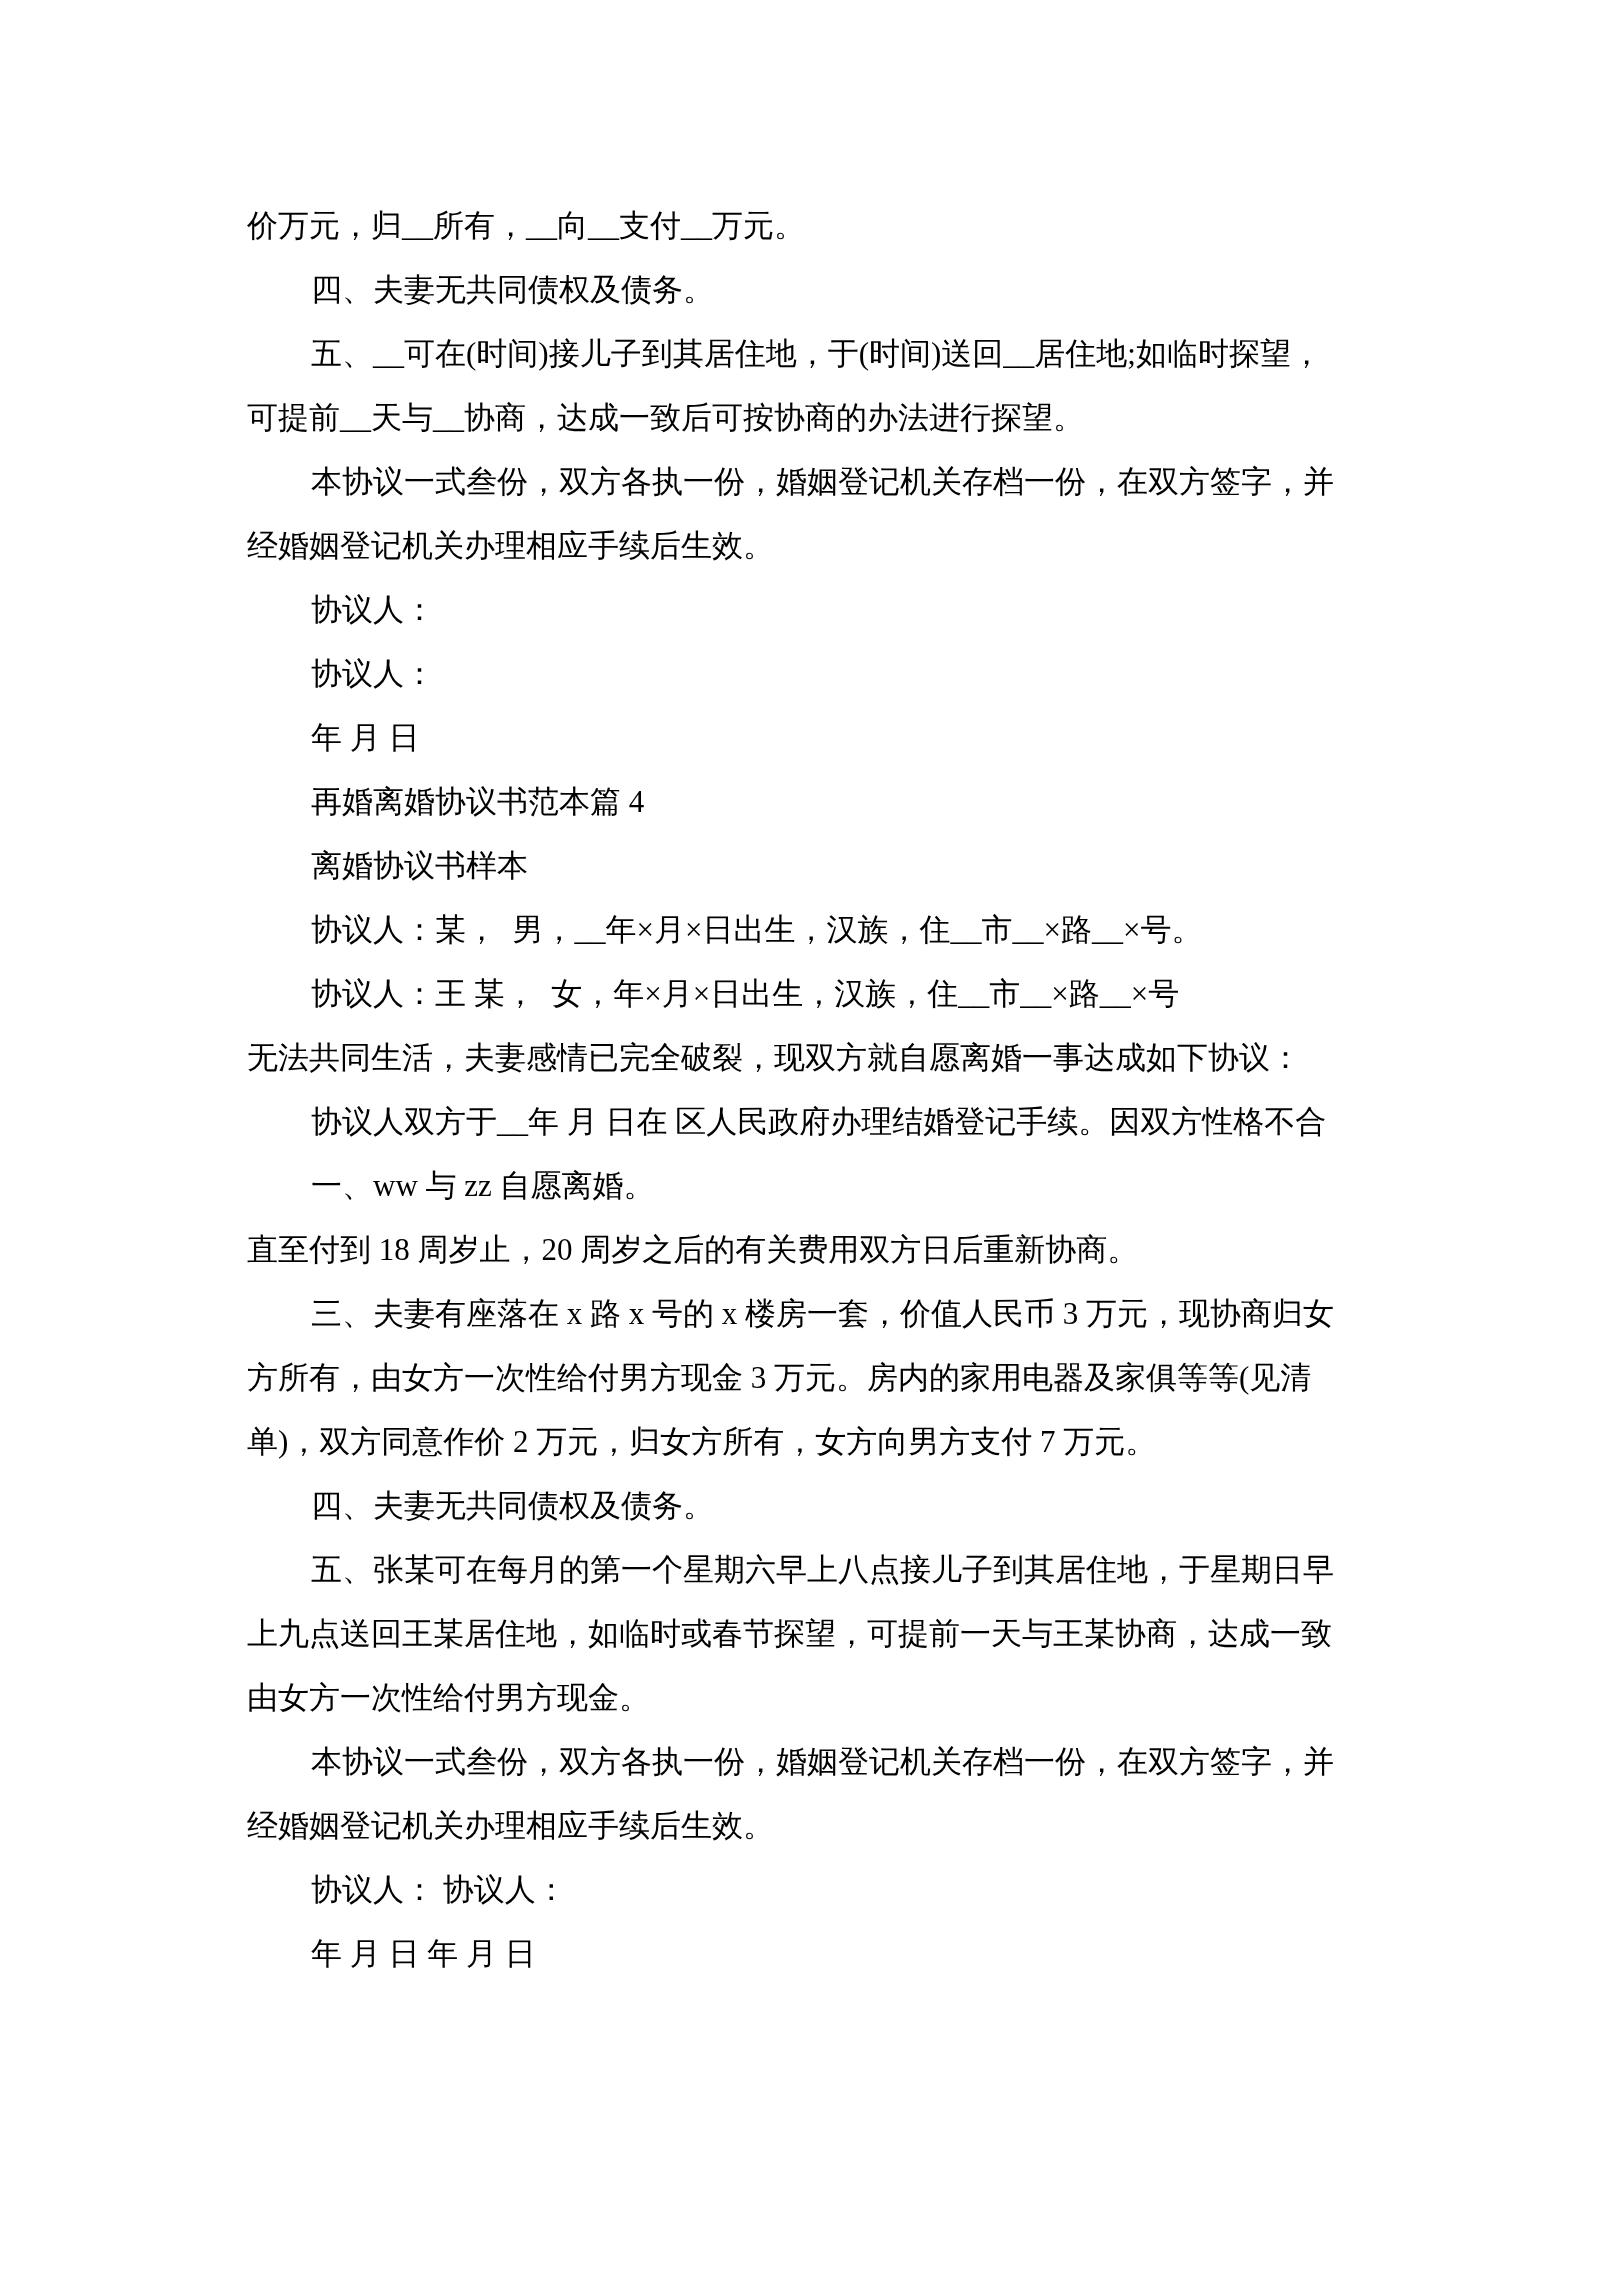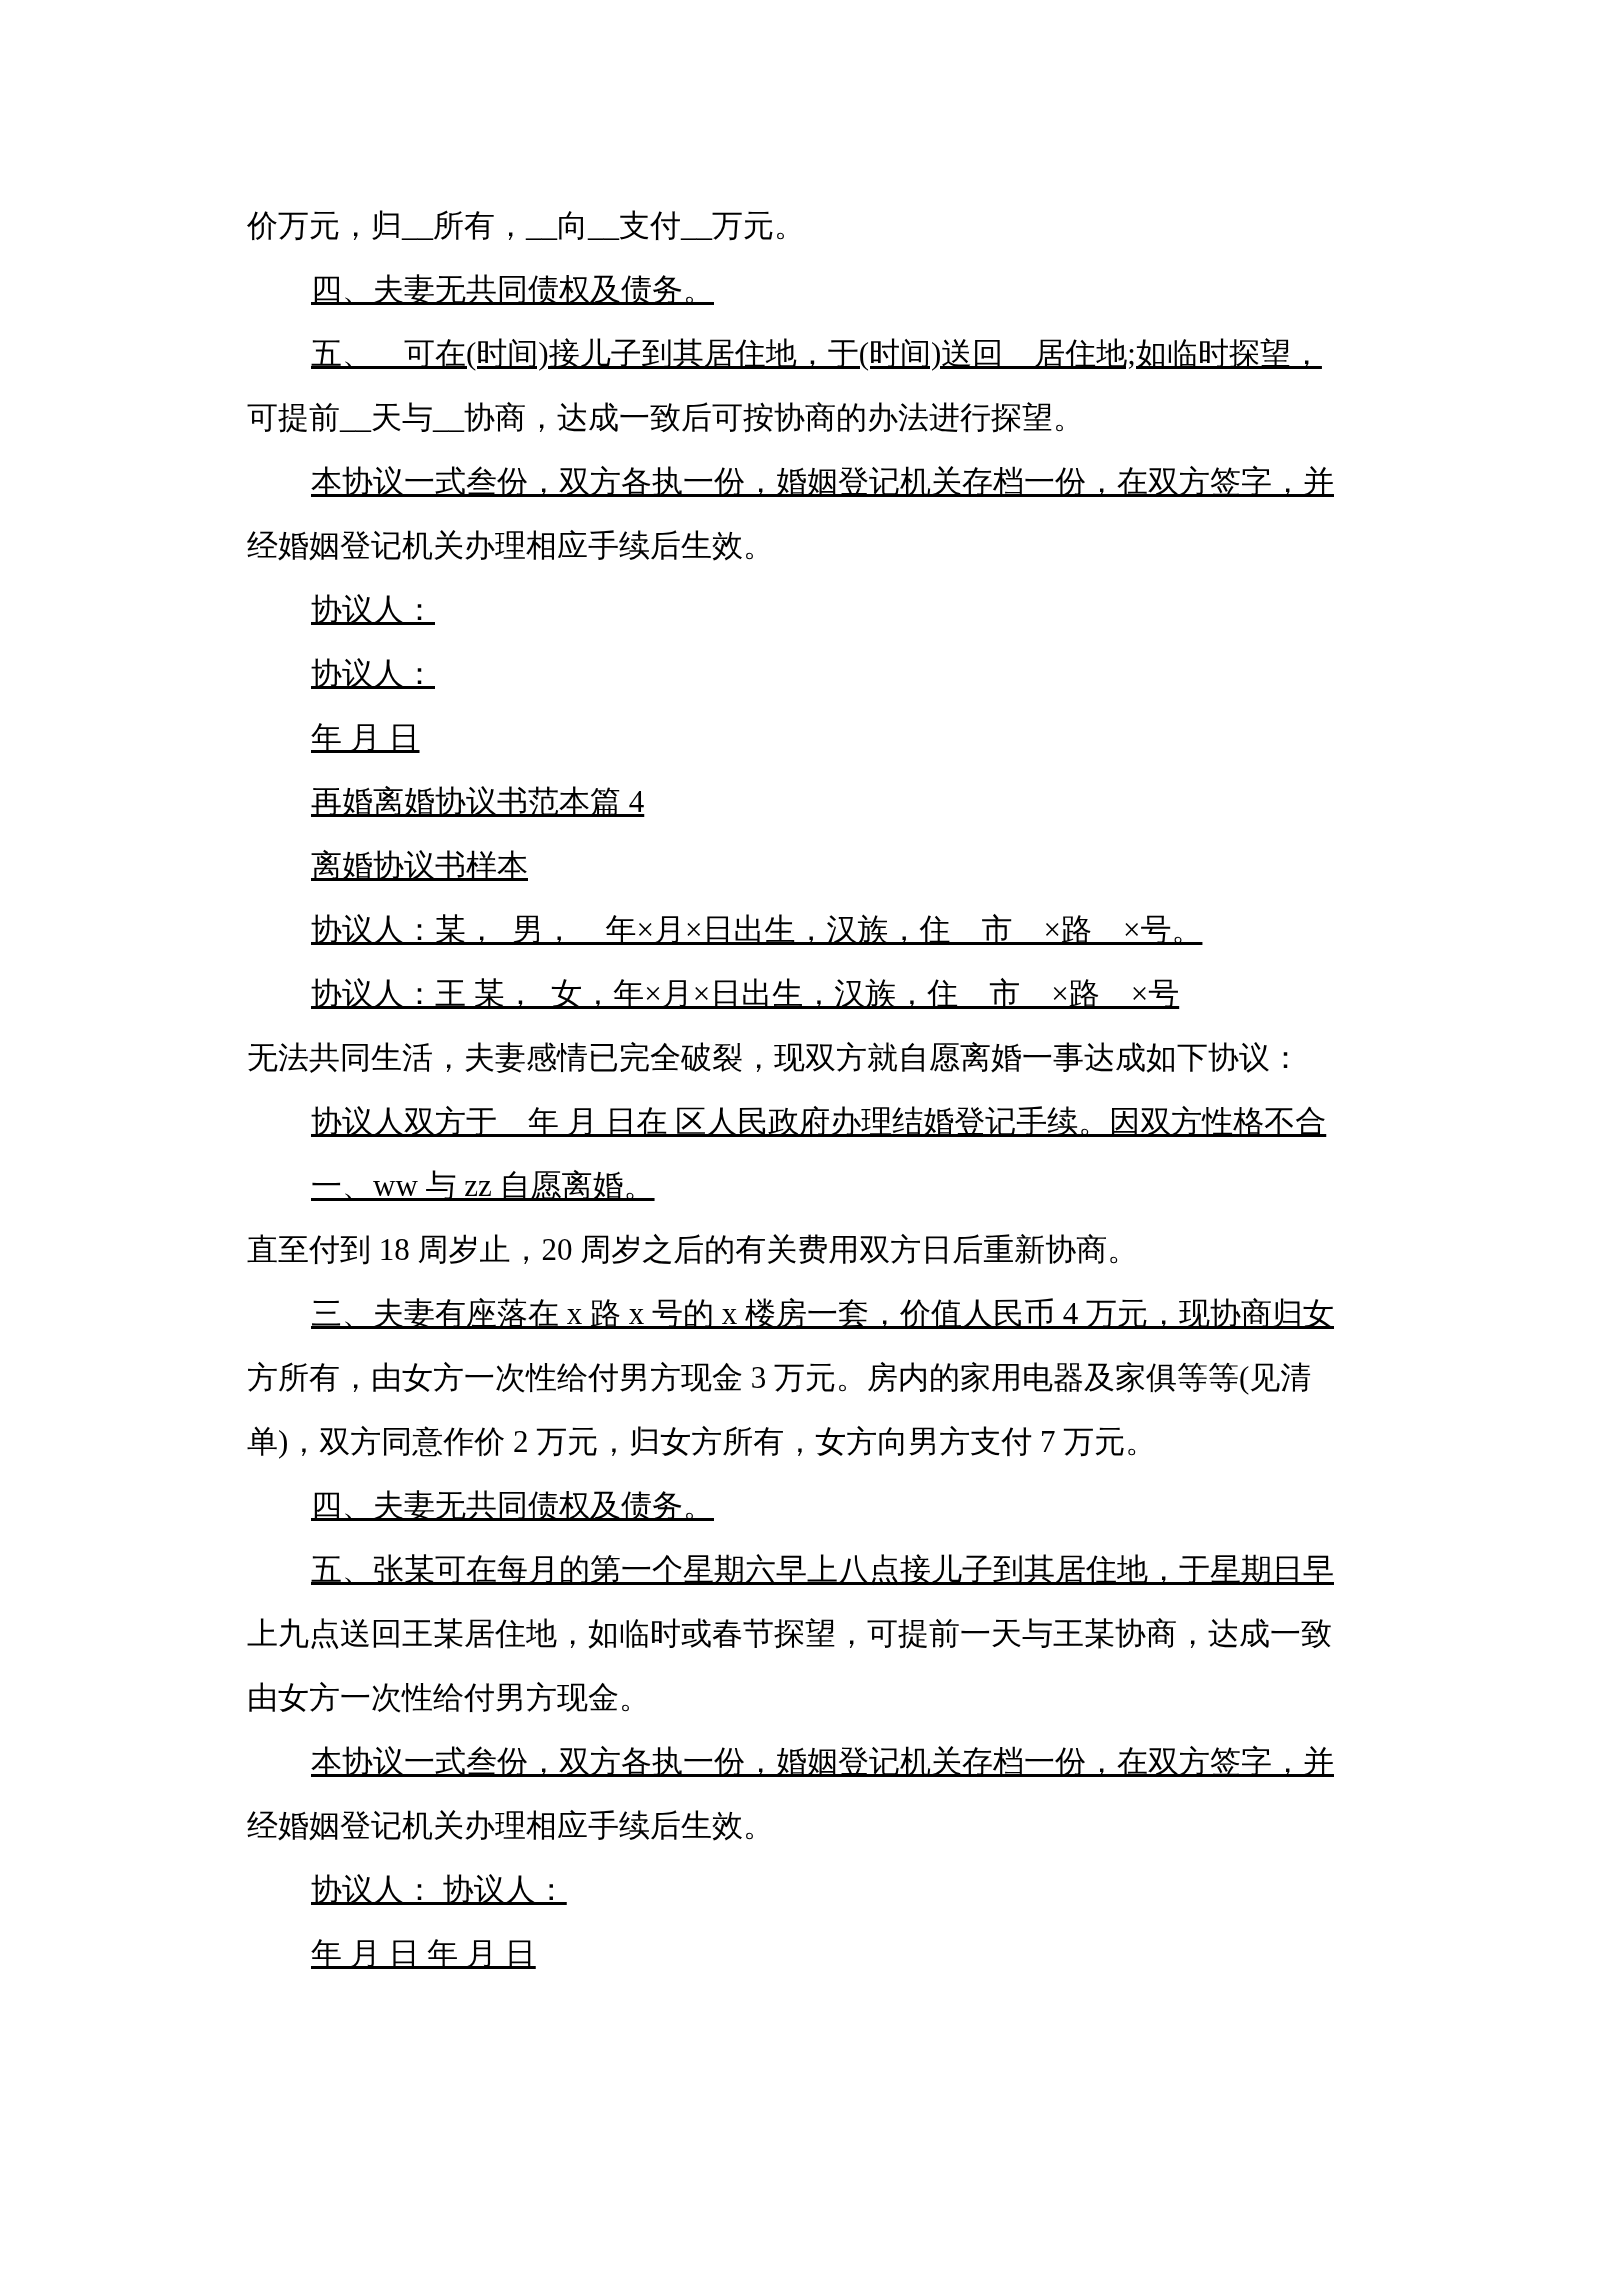--- a/index.html
+++ b/index.html
@@ -29,21 +29,20 @@
   }
   .line {
     font-family: "Liberation Serif", "DejaVu Serif", serif;
     font-size: 31px;
     line-height: 64px;
     color: #000000;
     white-space: pre;
   }
   .line.indent {
     text-indent: 64px;
-    text-decoration: underline;
   }
 </style>
 </head>
 <body>
 
 <div class="page">
   <div class="doc">
     <div class="line">价万元，归__所有，__向__支付__万元。</div>
     <div class="line indent">四、夫妻无共同债权及债务。</div>
     <div class="line indent">五、__可在(时间)接儿子到其居住地，于(时间)送回__居住地;如临时探望，</div>
@@ -54,21 +53,21 @@
     <div class="line indent">协议人：</div>
     <div class="line indent">年 月 日</div>
     <div class="line indent">再婚离婚协议书范本篇 4</div>
     <div class="line indent">离婚协议书样本</div>
     <div class="line indent">协议人：某，  男，__年×月×日出生，汉族，住__市__×路__×号。</div>
     <div class="line indent">协议人：王 某，  女，年×月×日出生，汉族，住__市__×路__×号</div>
     <div class="line">无法共同生活，夫妻感情已完全破裂，现双方就自愿离婚一事达成如下协议：</div>
     <div class="line indent">协议人双方于__年 月 日在 区人民政府办理结婚登记手续。因双方性格不合</div>
     <div class="line indent">一、ww 与 zz 自愿离婚。</div>
     <div class="line">直至付到 18 周岁止，20 周岁之后的有关费用双方日后重新协商。</div>
-    <div class="line indent">三、夫妻有座落在 x 路 x 号的 x 楼房一套，价值人民币 4 万元，现协商归女</div>
+    <div class="line indent">三、夫妻有座落在 x 路 x 号的 x 楼房一套，价值人民币 3 万元，现协商归女</div>
     <div class="line">方所有，由女方一次性给付男方现金 3 万元。房内的家用电器及家俱等等(见清</div>
     <div class="line">单)，双方同意作价 2 万元，归女方所有，女方向男方支付 7 万元。</div>
     <div class="line indent">四、夫妻无共同债权及债务。</div>
     <div class="line indent">五、张某可在每月的第一个星期六早上八点接儿子到其居住地，于星期日早</div>
     <div class="line">上九点送回王某居住地，如临时或春节探望，可提前一天与王某协商，达成一致</div>
     <div class="line">由女方一次性给付男方现金。</div>
     <div class="line indent">本协议一式叁份，双方各执一份，婚姻登记机关存档一份，在双方签字，并</div>
     <div class="line">经婚姻登记机关办理相应手续后生效。</div>
     <div class="line indent">协议人： 协议人：</div>
     <div class="line indent">年 月 日 年 月 日</div>

